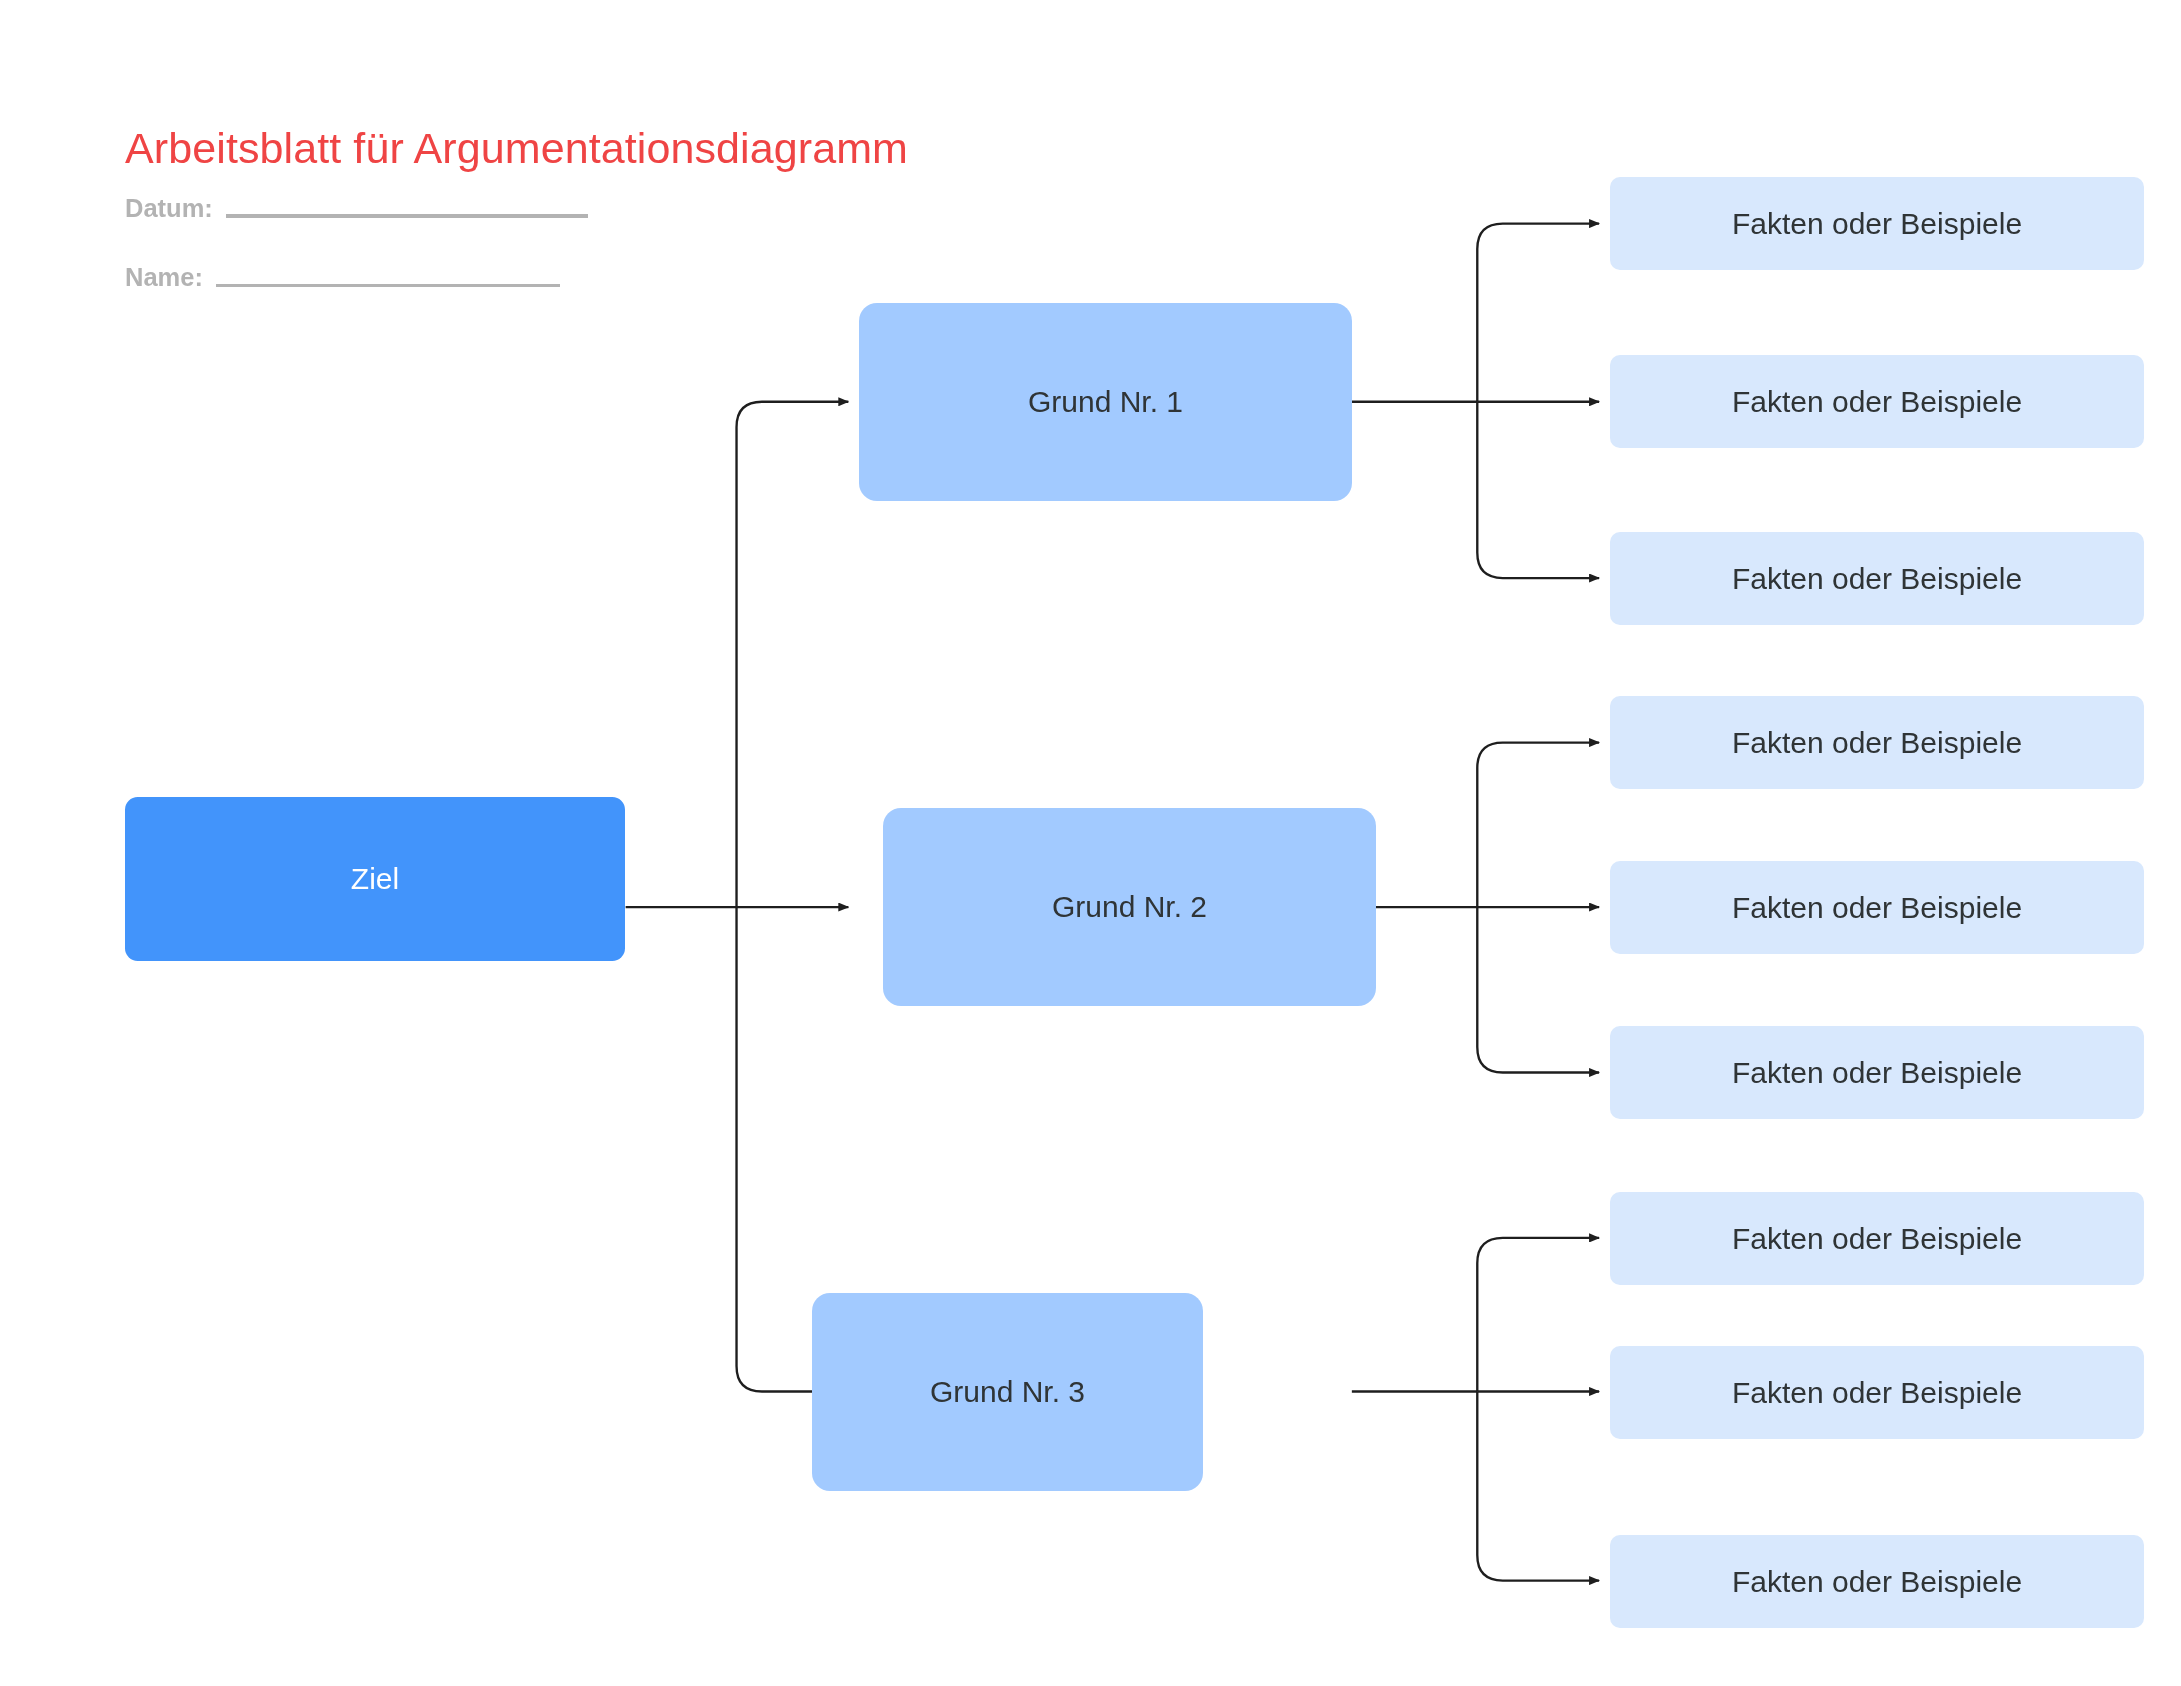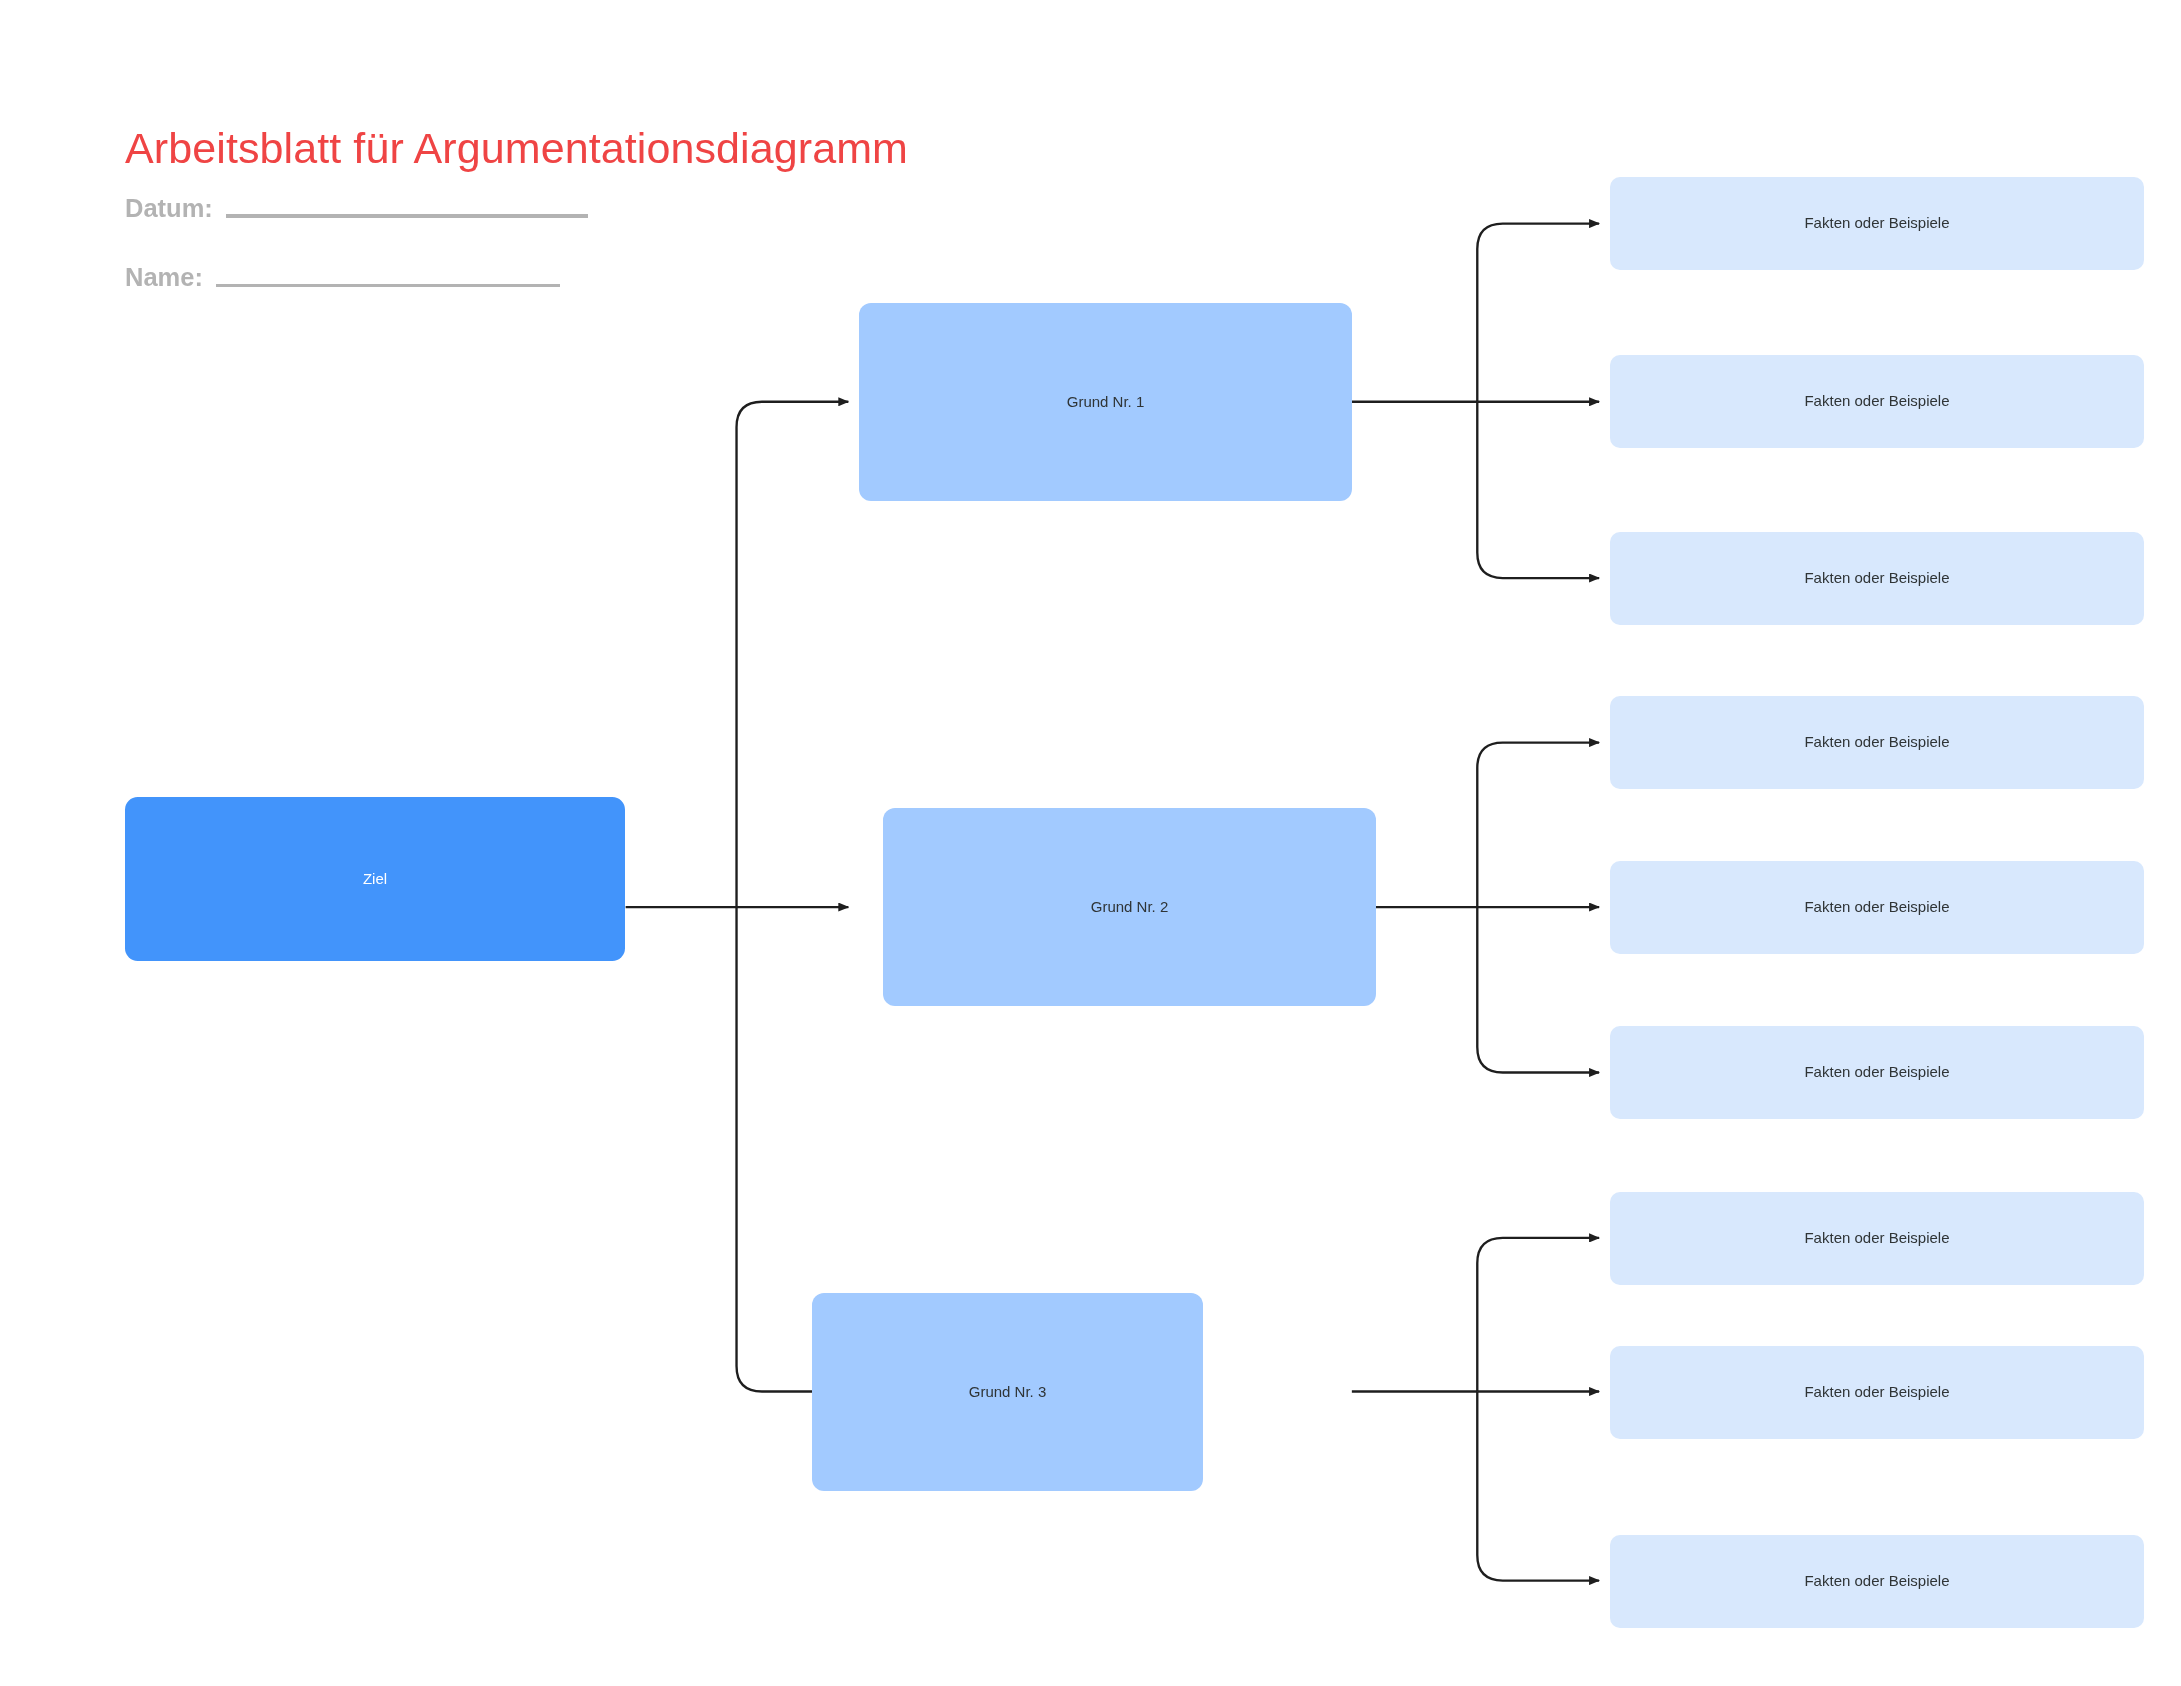--- a/index.html
+++ b/index.html
@@ -24,24 +24,24 @@
   }
   .rule-name{width:344px;}
   .rule-date{width:362px;}
 
   
   #diagram{position:absolute;left:0;top:0;width:2182px;height:1686px;}
 
   
   .node{
     position:absolute;display:flex;align-items:center;justify-content:center;
-    box-sizing:border-box;text-align:center;border-radius:12px;
+    box-sizing:border-box;text-align:center;border-radius:18px;
   }
   .node-label{
-    font-size:15px;line-height:1.25;font-weight:normal;
+    font-size:30px;line-height:1.25;font-weight:normal;
     padding:0 20px;display:block;
   }
   .node-goal{
     background:#4294fb;color:#ffffff;border-radius:12.7px;
   }
   .node-goal .node-label{color:#ffffff;}
   .node-reason{
     background:#a2caff;color:#2f3436;
   }
   .node-reason .node-label{color:#2f3436;}

